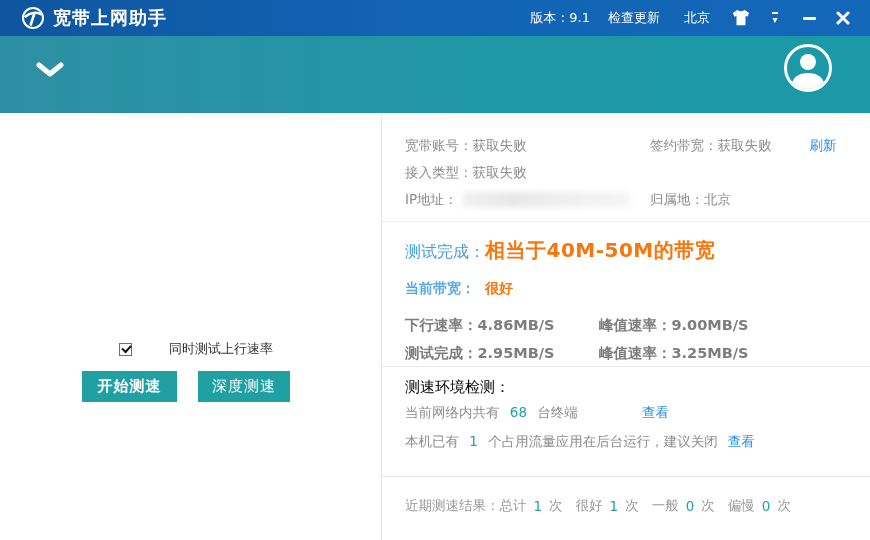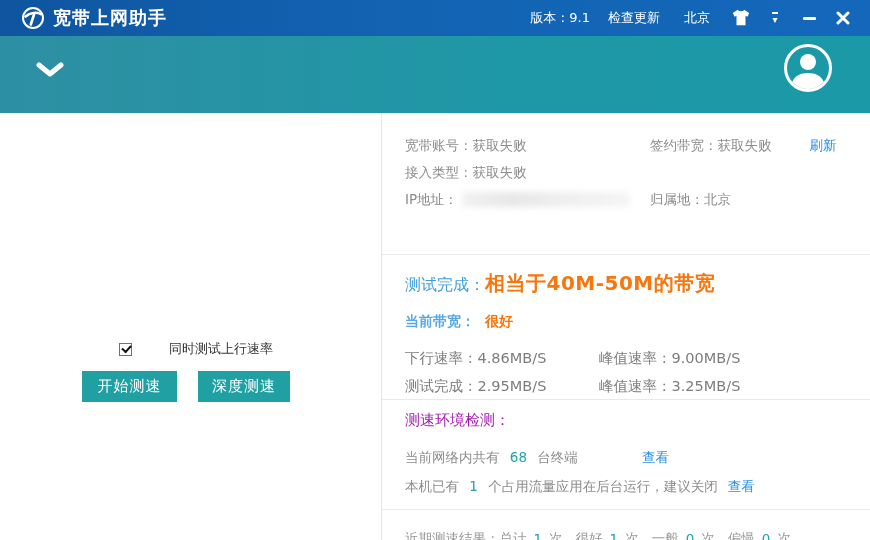--- a/index.html
+++ b/index.html
@@ -57,48 +57,48 @@
   .checkbox::after {
     content:""; position:absolute; left:2px; top:1px; width:7px; height:4px;
     border-left:2px solid #111; border-bottom:2px solid #111; transform:rotate(-48deg);
   }
   .check-label { font-size:13px; color:#333; margin-left:8px; }
   .btn-row { position:absolute; left:82px; top:258px; display:flex; }
   .btn {
     height:31px; background:#21a0a3; color:#fff; border:none; cursor:pointer;
     font-size:15px; font-family:inherit; display:flex; align-items:center; justify-content:center;
   }
-  .btn-start { width:95px; font-weight:normal; letter-spacing:1px; }
+  .btn-start { width:95px; font-weight:bold; letter-spacing:1px; }
   .btn-deep { width:92px; margin-left:21px; letter-spacing:1px; }
 
   
   .right-pane { position:absolute; left:382px; top:0; width:488px; height:427px; font-size:13.5px; }
   .sec { padding-left:23px; padding-right:20px; }
-  .sec1 { height:142px; padding-top:19px; border-bottom:1px solid #e9e9e9; }
+  .sec1 { height:109px; padding-top:19px; border-bottom:1px solid #e9e9e9; }
   .irow { display:flex; align-items:center; height:27px; color:#8c8c8c; }
   .icol1 { width:245px; display:flex; align-items:center; }
   .icol2 { display:flex; align-items:center; }
   .link { color:#2b8fe3; cursor:pointer; }
   .refresh-link { margin-left:38px; }
   .ip-blur {
     display:inline-block; width:168px; height:15px; margin-left:4px;
     background:linear-gradient(90deg,#f1f1f1,#e7e7e7 30%,#efefef 60%,#f5f5f5);
     filter:blur(3px); border-radius:3px;
   }
   .sec2 { height:145px; padding-top:15px; border-bottom:1px solid #e9e9e9; }
   .done-line { display:flex; align-items:baseline; margin-bottom:16px; }
   .done-label { color:#3f9ddd; font-size:16px; }
   .done-value { color:#f7760d; font-size:20px; font-weight:bold; letter-spacing:0.5px; }
   .cur-line { display:flex; margin-bottom:13px; font-size:14px; font-weight:bold; }
   .cur-label { color:#58a9e2; }
   .cur-value { color:#f7760d; margin-left:10px; }
-  .speed-line { display:flex; height:28px; align-items:center; font-size:14.5px; font-weight:normal; color:#7d7d7d; }
+  .speed-line { display:flex; height:28px; align-items:center; font-size:14.5px; font-weight:bold; color:#7d7d7d; }
   .speed-col1 { width:194px; }
   .sec3 { height:110px; padding-top:11px; border-bottom:1px solid #e9e9e9; color:#8c8c8c; }
-  .env-title { color:#a21caf; font-size:15px; margin-bottom:13px; }
+  .env-title { color:#000000; font-size:15px; margin-bottom:1px; }
   .env-line { display:flex; align-items:center; height:29px; }
   .num { color:#21a3a3; margin:0 6px; }
   .env-text1 { width:237px; }
   .env-view2 { margin-left:10px; }
   .sec4 { padding-top:20px; color:#999; }
   .recent-line { display:flex; align-items:center; }
   .recent-line .num { margin:0 7px; }
   .recent-line .unit { margin-right:13px; }
 </style>
 </head>

